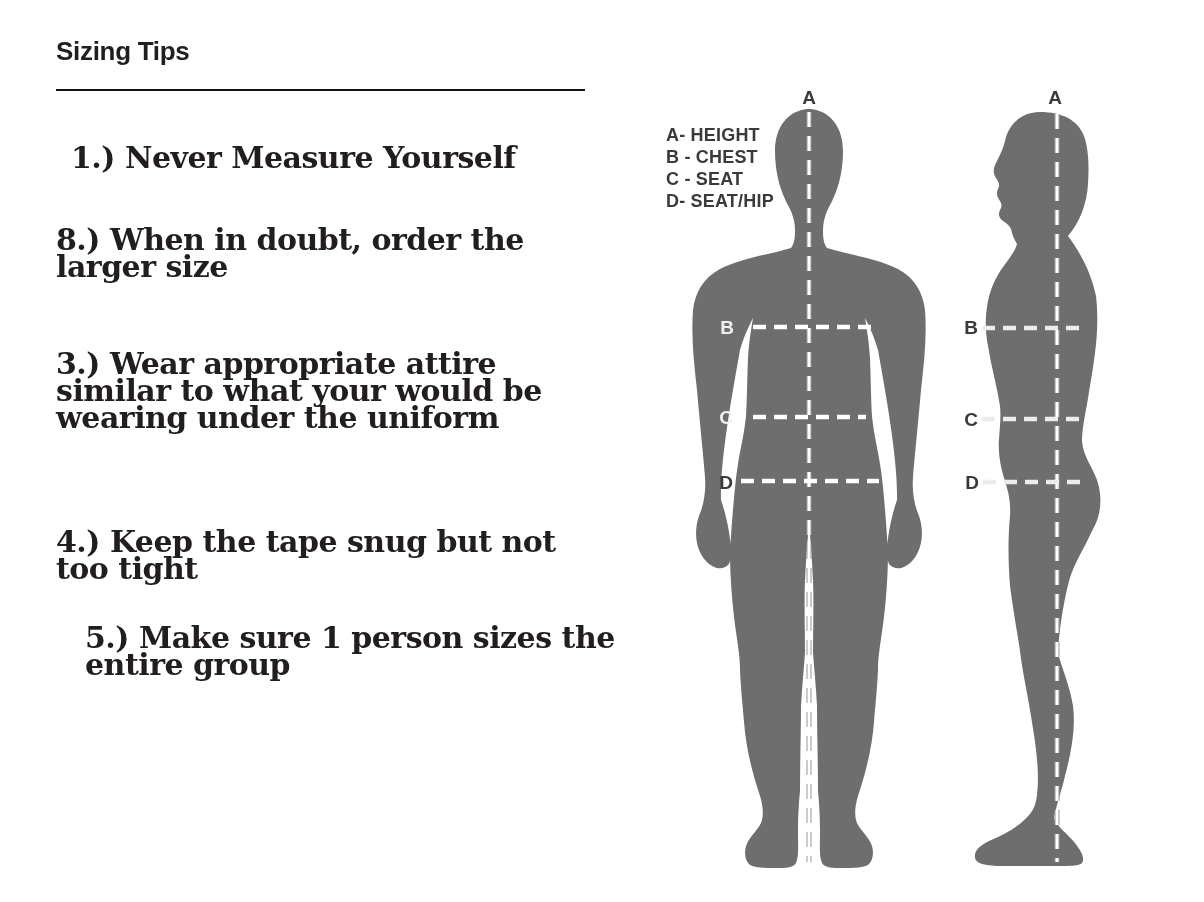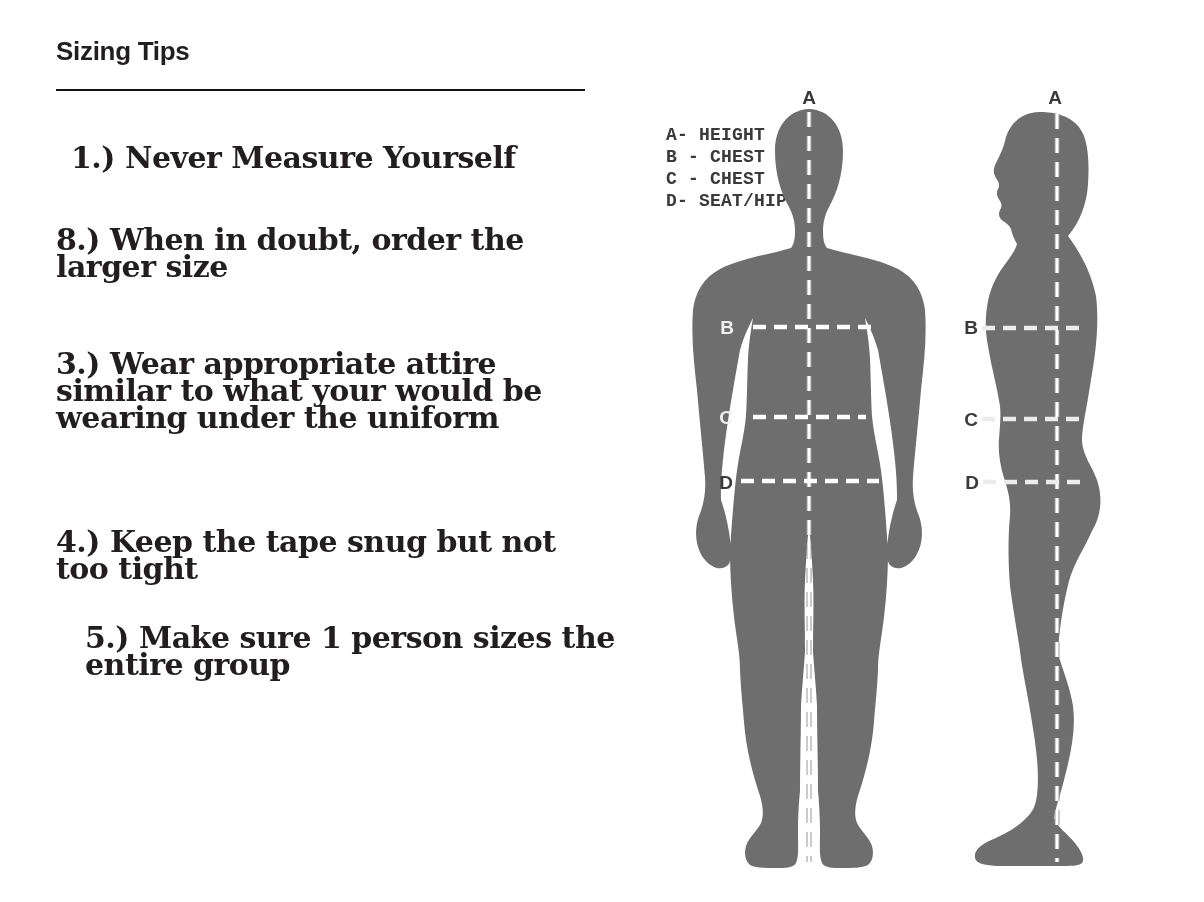--- a/index.html
+++ b/index.html
@@ -53,21 +53,20 @@
   .tip-5{top:624px;margin-left:29px;}
 
   .legend{
     position:absolute;
     left:666px; top:124px;
     font-size:18px;
     font-weight:bold;
     line-height:22px;
     color:var(--label-dark);
     letter-spacing:0.2px;
-    font-family:Liberation Mono, monospace;
   }
   .diagram-svg{
     position:absolute;
     left:650px; top:80px;
     width:554px; height:822px;
   }
   .silhouette{ fill:var(--body-gray); stroke:none; }
   .vline-under{ stroke:var(--outline-gray); stroke-width:5; fill:none; stroke-dasharray:15 9; }
   .vline-over{ stroke:var(--dash-white); stroke-width:3; fill:none; stroke-dasharray:15 9; }
   .hline-front{ stroke:var(--dash-white); stroke-width:4.5; fill:none; stroke-dasharray:13 8; }
@@ -93,21 +92,21 @@
 similar to what your would be
 wearing under the uniform</div>
 <div class="tip tip-4">4.) Keep the tape snug but not
 too tight</div>
 <div class="tip tip-5">5.) Make sure 1 person sizes the
 entire group</div>
 
 <div class="legend">
   <div>A- HEIGHT</div>
   <div>B - CHEST</div>
-  <div>C - CHEST</div>
+  <div>C - SEAT</div>
   <div>D- SEAT/HIP</div>
 </div>
 
 <svg class="diagram-svg" viewBox="650 80 554 822" xmlns="http://www.w3.org/2000/svg">
 
   <path class="silhouette" d="
     M 809,109
     C 830,110 843,127 843,151 C 843,174 837,193 829,207
     C 825,215 823,222 823,231 C 823,239 824,244 827,248
     C 846,254 876,258 898,269 C 915,278 923,293 925,310

